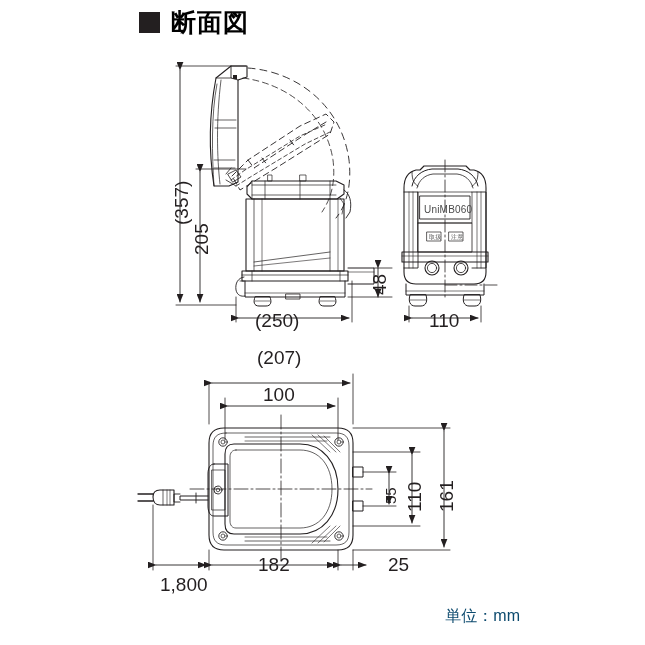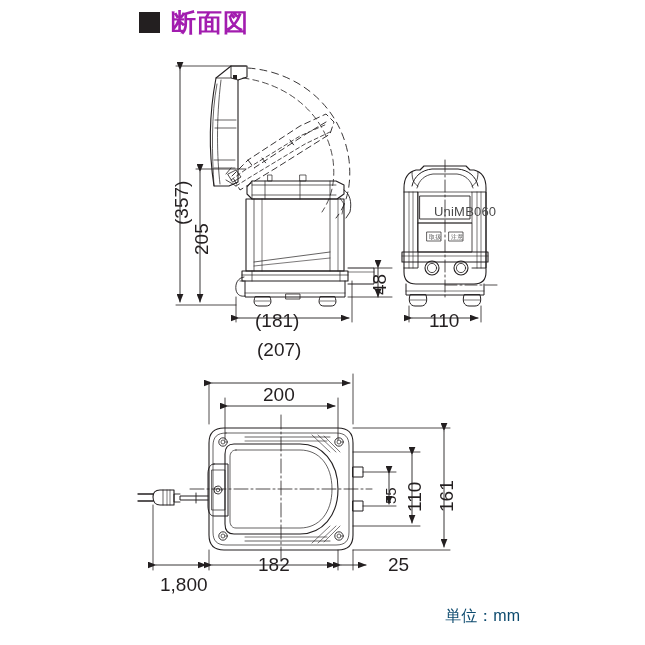--- a/index.html
+++ b/index.html
@@ -35,21 +35,21 @@
   .heading .bullet {
     width: 21px;
     height: 21px;
     background: #231f20;
     display: block;
   }
   .heading .title {
     font-size: 25px;
     font-weight: 700;
     letter-spacing: 1px;
-    color: #a21caf;
+    color: #000000;
     line-height: 1;
     white-space: nowrap;
   }
 
   
   svg.canvas {
     position: absolute;
     left: 0;
     top: 0;
     width: 645px;
@@ -360,35 +360,35 @@
 
         <line x1="444" y1="431" x2="444" y2="547" stroke-width="0.9" marker-start="url(#arS)" marker-end="url(#ar)"></line>
       </g>
     </g>
   </svg>
 
   <div class="dim vert" style="left:172px; top:225px;">(357)</div>
 
   <div class="dim vert" style="left:192px; top:255px;">205</div>
 
-  <div class="dim" style="left:255px; top:311px;">(181)</div>
+  <div class="dim" style="left:255px; top:311px;">(250)</div>
 
   <div class="dim vert" style="left:370px; top:295px;">48</div>
 
-  <div class="badge-text" style="left:434px; top:204px; font-size:13px;">UniMB060</div>
+  <div class="badge-text" style="left:424px; top:204px; font-size:10px;">UniMB060</div>
 
   <div class="badge-text" style="left:429px; top:233px;">取扱</div>
 
   <div class="badge-text" style="left:451px; top:233px;">注意</div>
 
   <div class="dim" style="left:429px; top:311px;">110</div>
 
-  <div class="dim" style="left:257px; top:340px;">(207)</div>
-
-  <div class="dim" style="left:263px; top:385px;">200</div>
+  <div class="dim" style="left:257px; top:348px;">(207)</div>
+
+  <div class="dim" style="left:263px; top:385px;">100</div>
 
   <div class="dim" style="left:160px; top:555px;margin-top:20px;">1,800</div>
 
   <div class="dim" style="left:258px; top:555px;">182</div>
 
   <div class="dim" style="left:388px; top:555px;">25</div>
 
   <div class="dim vert small" style="left:383px; top:504px;">55</div>
 
   <div class="dim vert" style="left:405px; top:512px;">110</div>

